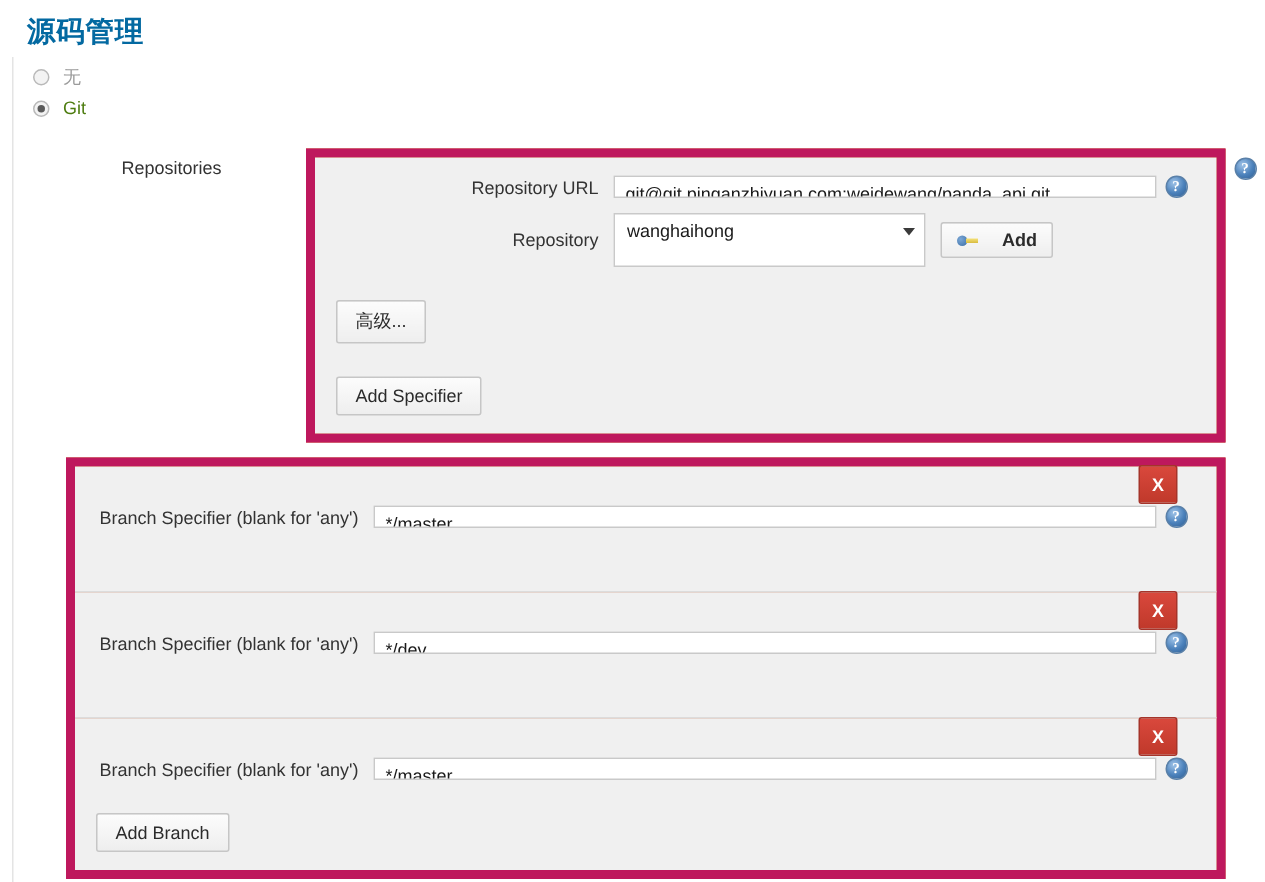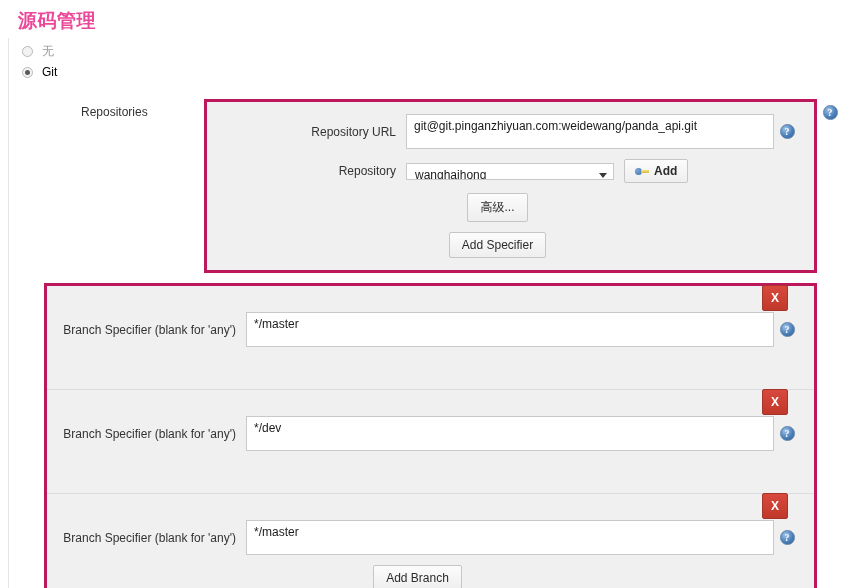--- a/index.html
+++ b/index.html
@@ -14,21 +14,21 @@
     font-family: "Liberation Sans", "DejaVu Sans", sans-serif;
     font-size: 12px;
     color: #333333;
     position: relative;
   }
 
   
   .page-title {
     font-size: 19px;
     font-weight: bold;
-    color: #ec4899;
+    color: #0369a1;
     padding: 8px 0 0 18px;
     letter-spacing: 0.5px;
   }
 
   
   .left-rule {
     position: absolute;
     left: 8px;
     top: 38px;
     bottom: 0;
@@ -62,21 +62,21 @@
     position: absolute;
     left: 2px;
     top: 2px;
     width: 5px;
     height: 5px;
     border-radius: 50%;
     background: #5a5a5a;
   }
   .radio-label {
     font-size: 12px;
-    color: #000000;
+    color: #4d7c0f;
   }
   .radio-label.dim { color: #9b9b9b; }
 
   
   .form-row {
     display: flex;
     align-items: flex-start;
     padding-top: 10px;
     padding-left: 44px;
   }
@@ -116,21 +116,21 @@
     font-size: 10px;
     font-weight: bold;
     line-height: 13px;
     text-align: center;
     font-family: "Liberation Serif", serif;
     flex: 0 0 auto;
   }
 
   
   .panel {
-    border: 3px solid #be185d;
+    border: 6px solid #be185d;
     background: #c2410c;
     box-sizing: border-box;
   }
   .panel-block {
     position: relative;
     padding: 12px 14px 12px 14px;
     border-bottom: 1px solid #dcdcdc;
     background: #f0f0f0;
   }
   .panel-block:last-child { border-bottom: none; }
@@ -146,37 +146,37 @@
     flex: 0 0 185px;
     text-align: right;
     padding-right: 10px;
     box-sizing: border-box;
     font-size: 12px;
     color: #333333;
     white-space: nowrap;
   }
   .text-input {
     flex: 1 1 auto;
-    height: 35px;
+    height: 15px;
     border: 1px solid #c9c9c9;
     background: #ffffff;
     box-sizing: border-box;
     padding: 0 7px;
     font-family: "Liberation Sans", sans-serif;
     font-size: 12px;
     color: #1a1a1a;
     line-height: 23px;
     min-width: 0;
     white-space: nowrap;
     overflow: hidden;
   }
   .select {
     width: 208px;
     flex: 0 0 208px;
-    height: 17px;
+    height: 36px;
     border: 1px solid #c9c9c9;
     background: #ffffff;
     box-sizing: border-box;
     padding: 0 18px 0 8px;
     font-size: 12px;
     color: #1a1a1a;
     line-height: 23px;
     position: relative;
     white-space: nowrap;
     overflow: hidden;
@@ -202,21 +202,21 @@
     padding: 5px 12px;
     box-sizing: border-box;
     border-radius: 2px;
     white-space: nowrap;
     cursor: pointer;
   }
   .btn-add-cred {
     margin-left: 10px;
     display: inline-flex;
     align-items: center;
-    gap: 5px;
+    gap: 16px;
     font-weight: bold;
     padding: 4px 10px;
   }
   .cred-icon {
     width: 14px; height: 11px;
     position: relative;
     flex: 0 0 auto;
   }
   .cred-icon::before {
     content:"";
@@ -225,22 +225,22 @@
     background: radial-gradient(circle at 35% 35%, #7ba7d6, #3a6ea5);
   }
   .cred-icon::after {
     content:"";
     position:absolute; left:6px; top:4px;
     width:8px; height:3px;
     background: linear-gradient(#f5e27a, #d8bb3f);
   }
   .btn-row {
     display: flex;
-    justify-content: center;
-    margin-top: 10px;
+    justify-content: space-between;
+    margin-top: 22px;
   }
 
   
   .del-btn {
     position: absolute;
     width: 26px;
     height: 26px;
     background: linear-gradient(#d9483c, #c0392b);
     border: 1px solid #a5342a;
     box-sizing: border-box;

